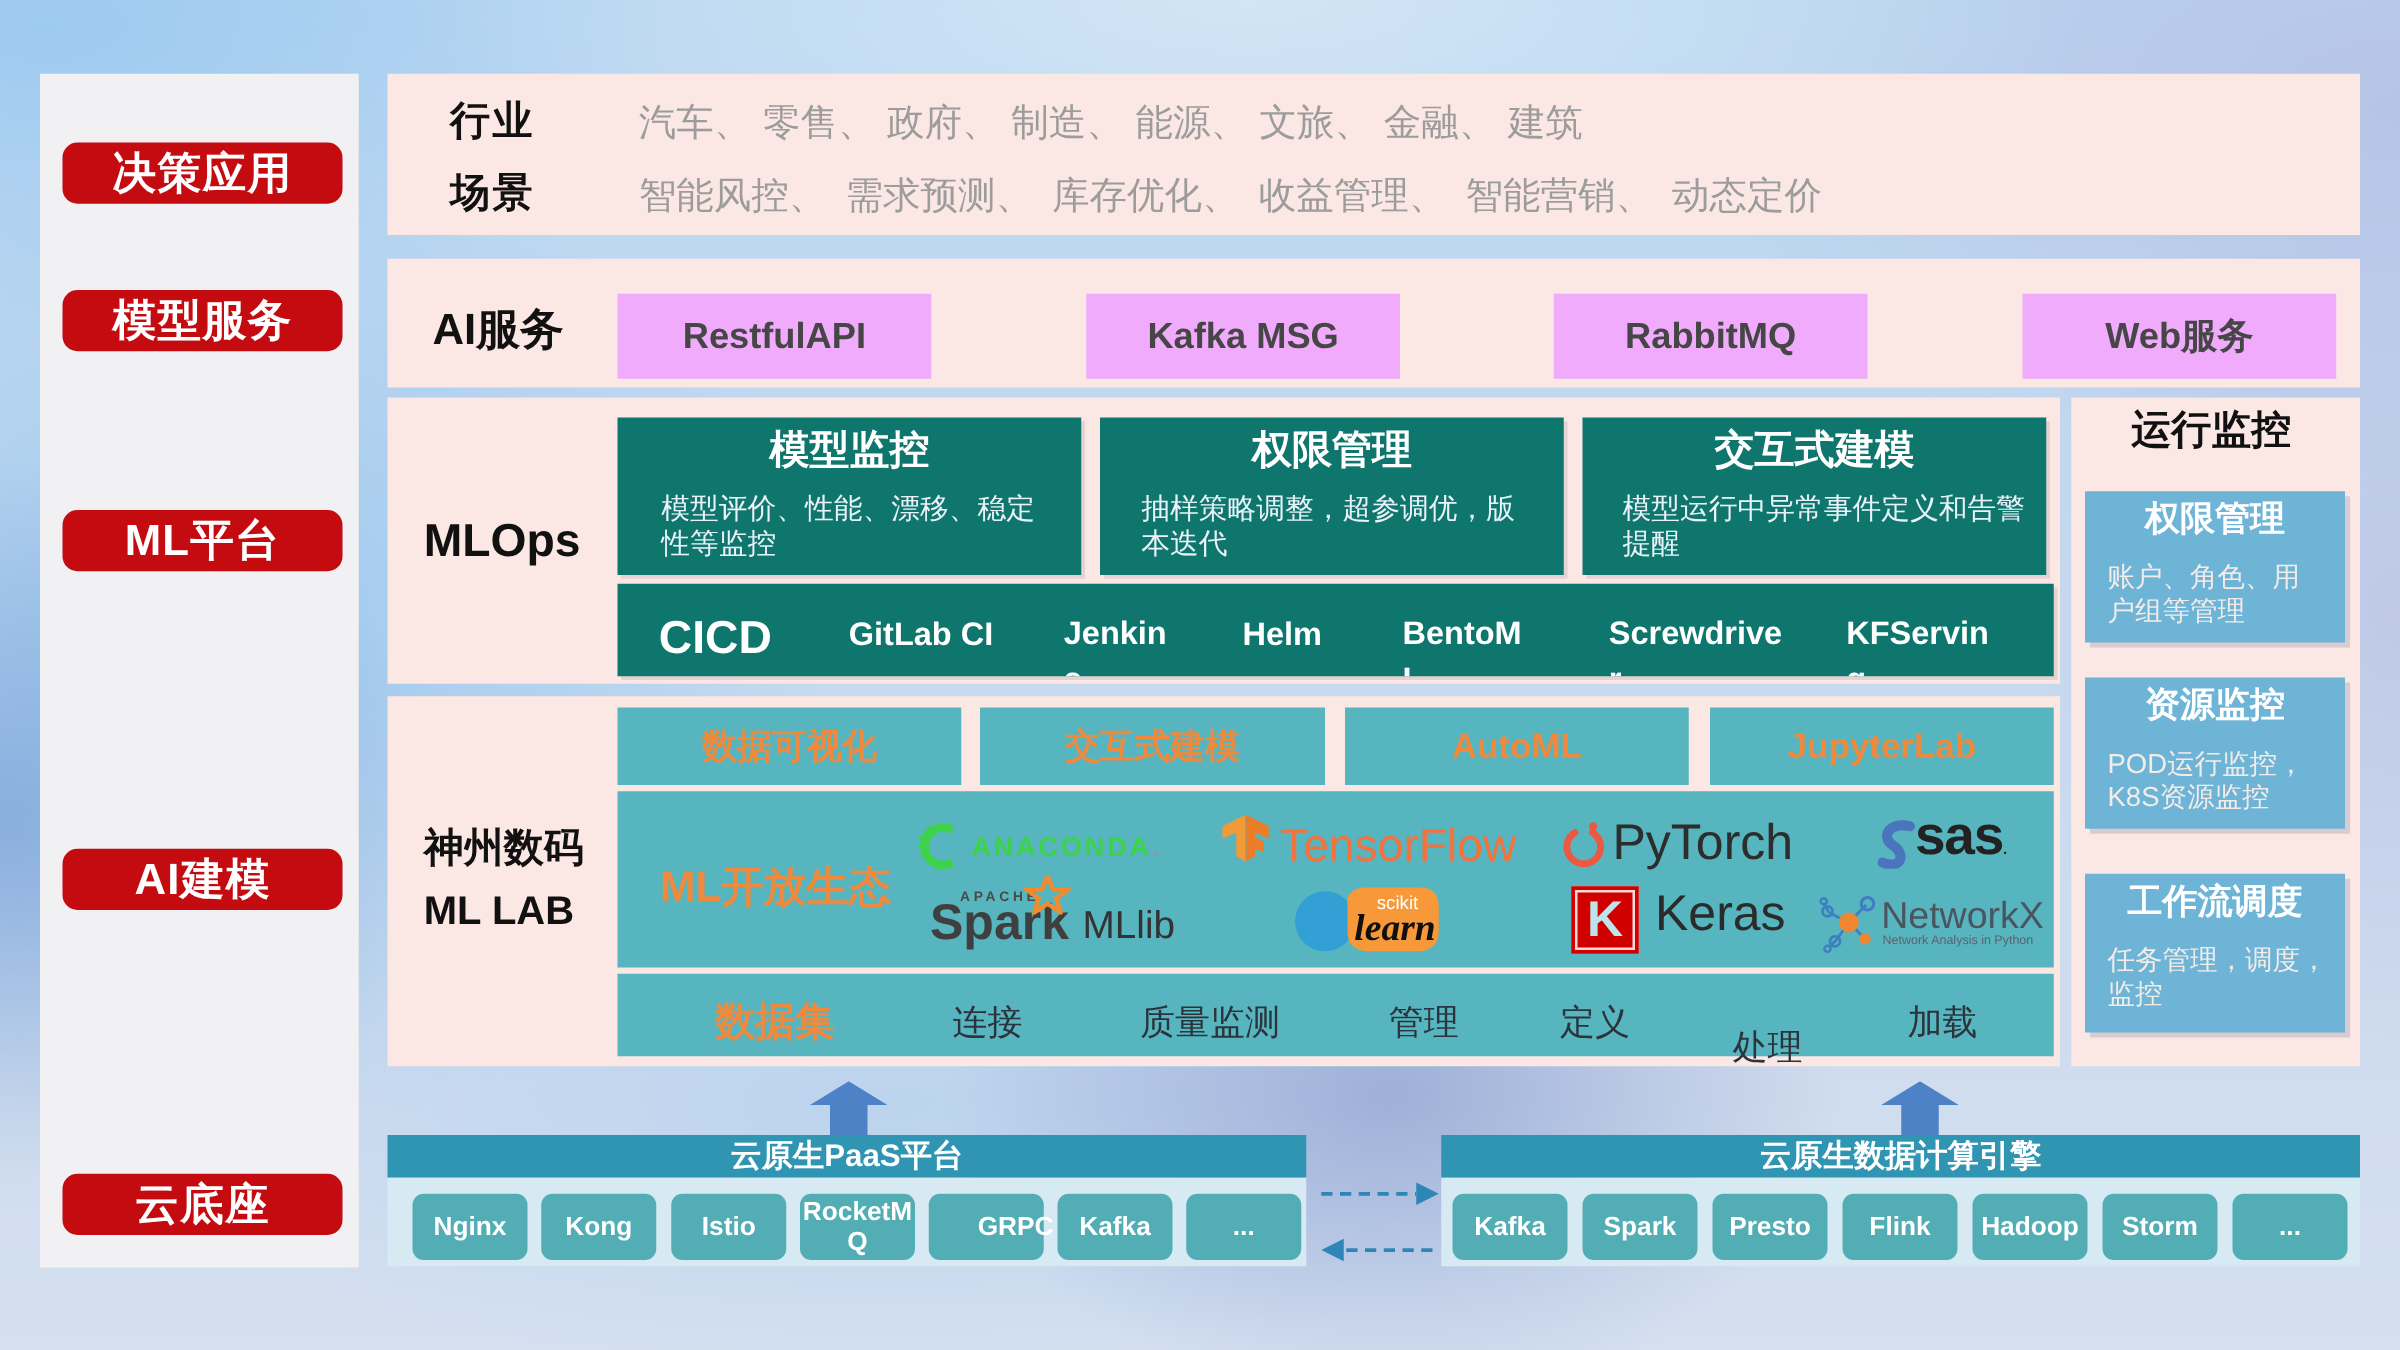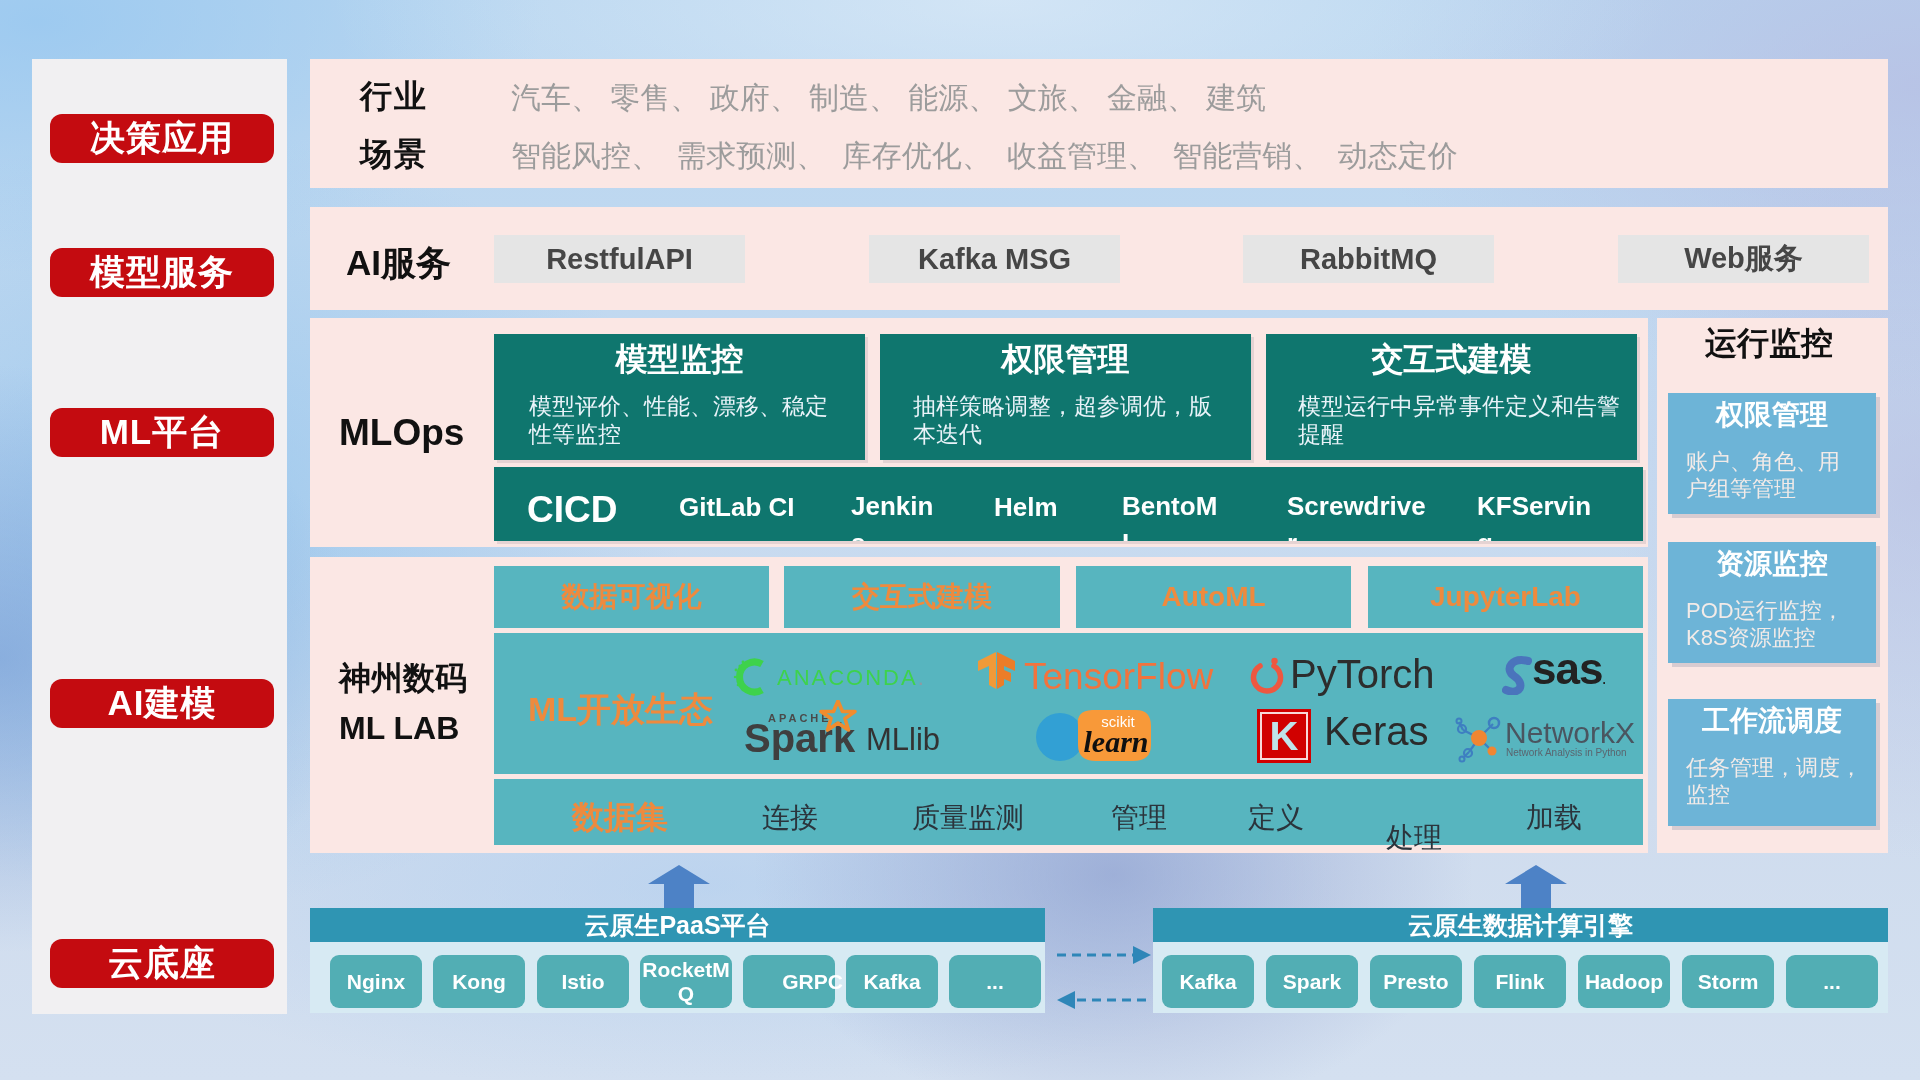--- a/index.html
+++ b/index.html
@@ -24,39 +24,39 @@
   .redbtn {
     position:absolute; left:50px; width:224px; height:49px;
     background:#c40b10; border-radius:12px;
     color:#fff; font-weight:bold; font-size:35px;
     display:flex; align-items:center; justify-content:center;
     letter-spacing:1px;
   }
   .blacklbl { position:absolute; color:#111; font-weight:bold; }
   .grayrow { position:absolute; color:#9c9c9c; font-size:30px; white-space:nowrap; }
   .graybox {
-    position:absolute; width:251px; height:48px; top:235px; background:#e5e5e5;
+    position:absolute; width:251px; height:68px; top:235px; background:#f0abfc;
     color:#464646; font-weight:bold; font-size:29px;
     display:flex; align-items:center; justify-content:center;
   }
   .bluebox { position:absolute; background:#0f766e; color:#fff; box-shadow:3px 3px 0 rgba(150,140,150,0.22); }
   .bluebox .t { display:block; text-align:center; font-weight:bold; font-size:32px; line-height:36px; margin-top:7px; }
   .bluebox .b { display:block; font-size:23px; line-height:28px; margin-top:15px; color:#e9f3f9; white-space:nowrap; }
   .tealbox { position:absolute; background:#57b5bf; }
   .orangetxt { color:#ee8a3e; font-weight:bold; }
   .lbluebox { position:absolute; left:1668px; width:208px; background:#6db4d7; color:#fff; box-shadow:4px 4px 0 rgba(125,138,160,0.28); }
   .lbluebox .t { display:block; text-align:center; font-weight:bold; font-size:28px; line-height:34px; margin-top:5px; }
   .lbluebox .b { display:block; color:#f3ebe8; font-size:22px; line-height:27px; margin-left:18px; margin-top:16px; white-space:nowrap; }
 </style>
 </head>
 <body>
 
 <div class="abs" style="left:32px; top:59px; width:255px; height:955px; background:#f1f0f2;"></div>
 <div class="redbtn" style="top:114px;">决策应用</div>
-<div class="redbtn" style="top:248px;">模型服务</div>
+<div class="redbtn" style="top:232px;">模型服务</div>
 <div class="redbtn" style="top:408px;">ML平台</div>
 <div class="redbtn" style="top:679px;">AI建模</div>
 <div class="redbtn" style="top:939px;">云底座</div>
 
 <div class="panel" style="left:310px; top:59px; width:1578px; height:129px;"></div>
 <div class="blacklbl" style="left:360px; top:75px; font-size:32px; letter-spacing:2px;">行业</div>
 <div class="grayrow" style="left:511px; top:78px; word-spacing:1px;">汽车、 零售、 政府、 制造、 能源、 文旅、 金融、 建筑</div>
 <div class="blacklbl" style="left:360px; top:133px; font-size:32px; letter-spacing:2px;">场景</div>
 <div class="grayrow" style="left:511px; top:136px; word-spacing:7px;">智能风控、 需求预测、 库存优化、 收益管理、 智能营销、 动态定价</div>
 
@@ -105,21 +105,21 @@
   <path d="M 31,7 A 15,15 0 1 0 31,33" fill="none" stroke="#3ed24c" stroke-width="7"></path>
   <g fill="#3ed24c">
     <circle cx="9" cy="9" r="1.6"></circle>
       <circle cx="5" cy="13" r="1.4"></circle>
       <circle cx="12" cy="5" r="1.4"></circle>
     <circle cx="4" cy="20" r="1.2"></circle>
       <circle cx="7" cy="28" r="1.3"></circle>
       <circle cx="12" cy="33" r="1.3"></circle>
   </g>
 </svg>
-<div class="abs" style="left:777px; top:665px; font-size:22px; font-weight:normal; color:#3ed24c; letter-spacing:2px;">ANACONDA<span style="color:#8d9aa4;">.</span></div>
+<div class="abs" style="left:777px; top:665px; font-size:22px; font-weight:bold; color:#3ed24c; letter-spacing:2px;">ANACONDA<span style="color:#8d9aa4;">.</span></div>
 
 <svg class="abs" style="left:975px; top:651px;" width="43" height="43" viewBox="0 0 43 43">
   <polygon fill="#f09a38" points="21,1 3,10 3,20 14,15 14,34 21,38"></polygon>
   <polygon fill="#ec7d28" points="22,1 40,10 40,20 29,15 29,19 36,22 36,31 29,28 29,34 22,38"></polygon>
 </svg>
 <div class="abs" style="left:1024px; top:656px; font-size:37px; color:#f2733d;">TensorFlow</div>
 
 <svg class="abs" style="left:1249px; top:654px;" width="36" height="40" viewBox="0 0 36 40">
   <path d="M 25,9 A 13.5,13.5 0 1 1 11,9" fill="none" stroke="#ee5740" stroke-width="5.5" stroke-linecap="round" transform="translate(0,3)"></path>
   <circle cx="25.5" cy="7" r="3.2" fill="#ee5740"></circle>

